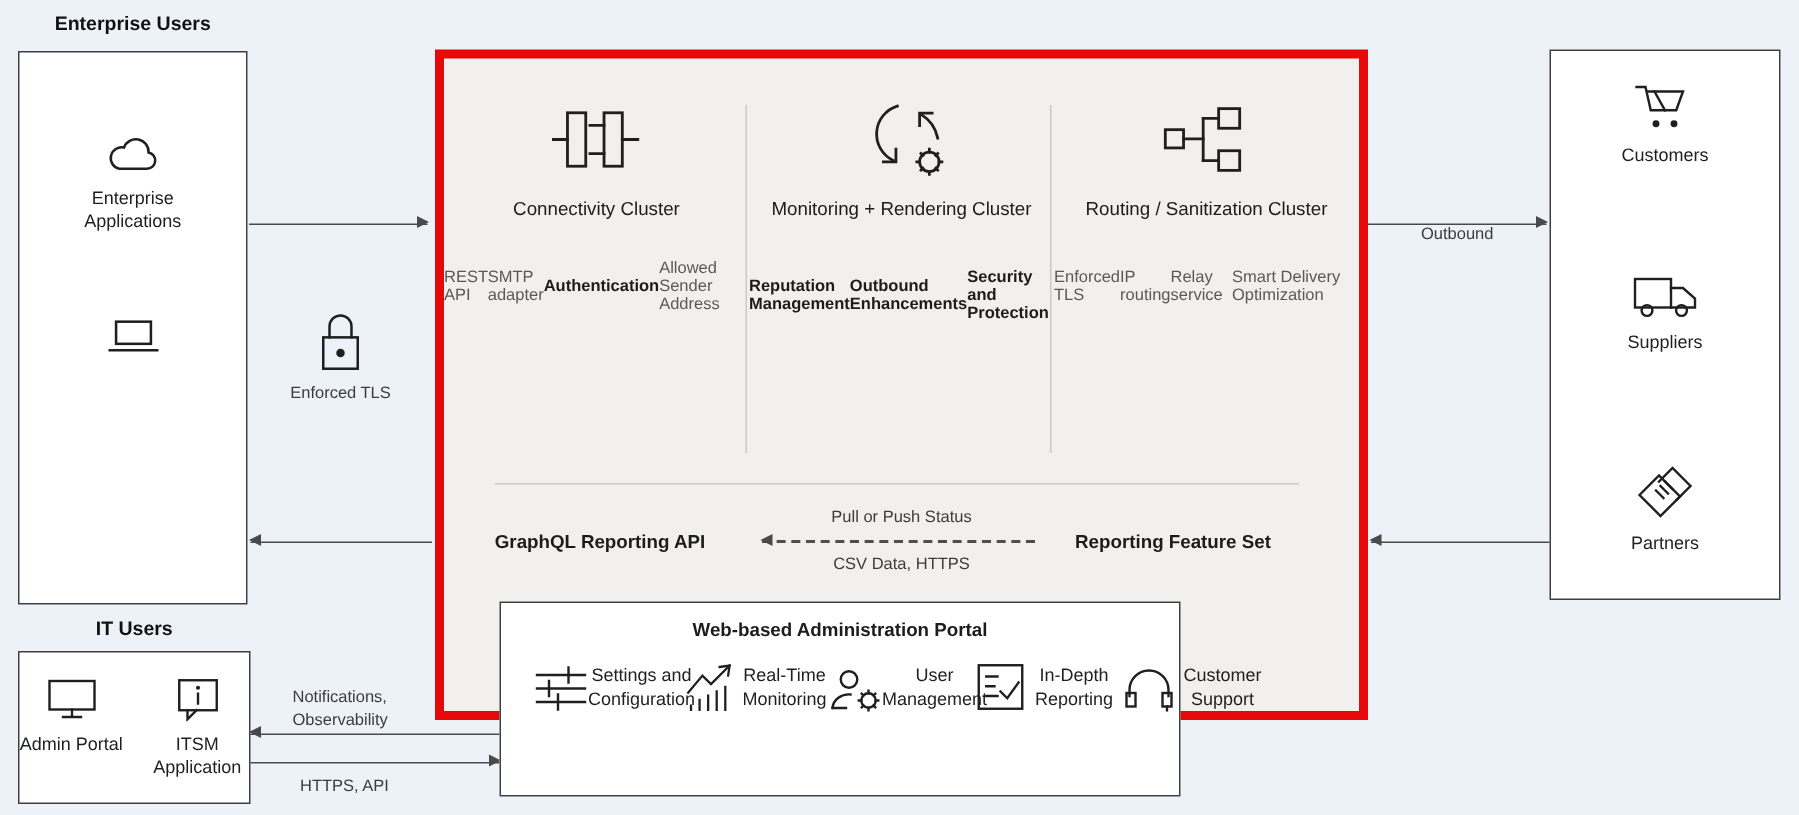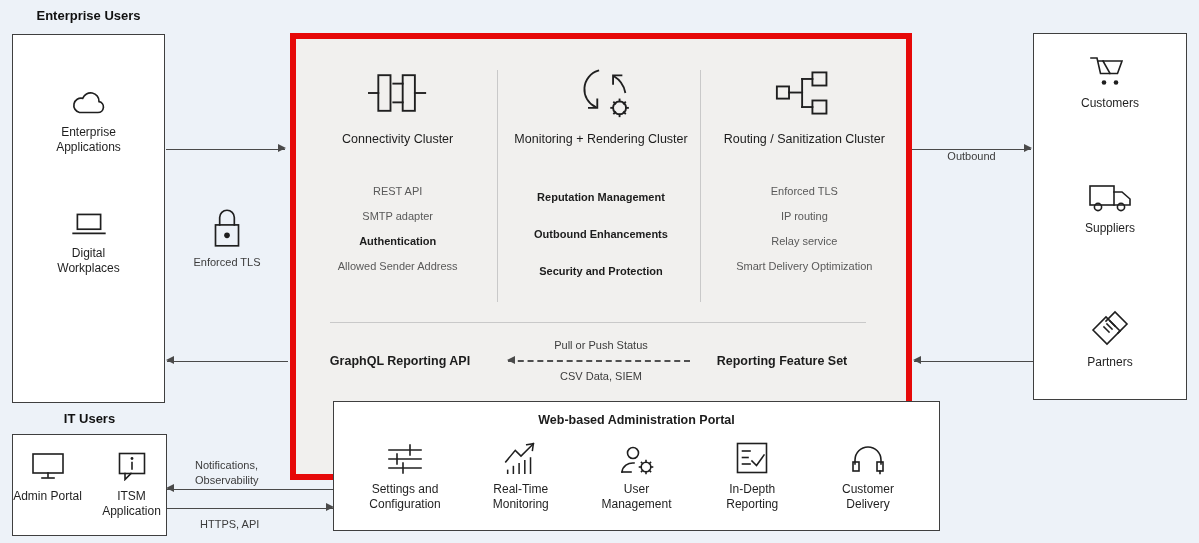--- a/index.html
+++ b/index.html
@@ -21,46 +21,46 @@
   .stack-item{display:flex;flex-direction:column;align-items:center;}
   .stack-item .item-label{margin-top:8px;width:96px;}
 
   
   .red-box{position:absolute;left:290px;top:33px;width:622px;height:447px;border:6px solid #e60909;background:#f1f0ee;box-sizing:border-box;}
 
   .clusters{position:absolute;left:296px;top:60px;width:610px;height:250px;display:flex;}
   .cluster{flex:1;display:flex;flex-direction:column;align-items:center;}
   .c-icon{height:66px;display:flex;align-items:center;justify-content:center;}
   .c-title{font-size:12.5px;font-weight:400;color:#1c1c1c;margin-top:6px;}
-  .c-items{margin-top:32px;display:flex;flex-direction:column;align-items:center;}
+  .c-items{margin-top:32px;display:flex;flex-direction:row;align-items:center;}
   .c-item{height:25px;display:flex;align-items:center;justify-content:center;font-size:11px;color:#595959;}
   .c-item.strong{font-weight:700;color:#1c1c1c;}
   .cluster.wide-gap .c-item{height:37px;}
   .vdivider{position:absolute;top:70px;width:1px;height:232px;background:#c9c9c9;}
   .hdivider{position:absolute;left:330px;top:322px;width:536px;height:1px;background:#c9c9c9;}
 
   
   .rep-label{position:absolute;font-size:12.5px;font-weight:700;color:#1c1c1c;text-align:center;}
   .rep-note{position:absolute;font-size:11px;color:#3c3c3c;text-align:center;}
 
   
   .h-arrow{position:absolute;height:0;border-top:1.7px solid #4a4a4a;}
   .h-arrow.right::after{content:"";position:absolute;right:-1px;top:-6px;width:0;height:0;
     border-top:4.5px solid transparent;border-bottom:4.5px solid transparent;border-left:8px solid #4a4a4a;}
   .h-arrow.left::before{content:"";position:absolute;left:-1px;top:-6px;width:0;height:0;
     border-top:4.5px solid transparent;border-bottom:4.5px solid transparent;border-right:8px solid #4a4a4a;}
   .h-arrow.dashed{border-top:2px dashed #4f4f4f;}
   .conn-label{position:absolute;font-size:11px;color:#3c3c3c;}
 
   
-  .admin-box{position:absolute;left:333px;top:401px;width:607px;height:130px;background:#fff;
+  .admin-box{position:absolute;left:333px;top:401px;width:454px;height:130px;background:#fff;
     border:1.5px solid #3f3f3f;box-sizing:border-box;z-index:3;}
   .admin-title{margin-top:11px;text-align:center;font-size:12.5px;font-weight:700;color:#1c1c1c;}
   .admin-items{display:flex;justify-content:space-between;padding:8px 22px 0 22px;}
-  .ap-item{width:98px;display:flex;flex-direction:column;align-items:center;}
+  .ap-item{width:98px;display:flex;flex-direction:row;align-items:center;}
   .ap-item .icon{height:40px;align-items:flex-end;}
   .ap-item .item-label{margin-top:7px;width:92px;}
 
   
   .it-box{position:absolute;left:12px;top:434px;width:155px;height:102px;background:#fff;
     border:1.5px solid #3f3f3f;box-sizing:border-box;display:flex;justify-content:center;gap:12px;padding-top:16px;}
   .it-item{display:flex;flex-direction:column;align-items:center;}
   .it-item .icon{height:30px;align-items:flex-end;}
   .it-item .item-label{margin-top:8px;width:72px;}
 </style>
@@ -80,21 +80,20 @@
       </span>
       <div class="item-label">Enterprise Applications</div>
     </div>
     <div class="stack-item">
       <span class="icon">
         <svg width="38" height="26" viewBox="0 0 36 24">
           <rect class="stroke" x="7" y="2" width="22" height="14"></rect>
           <line class="stroke" x1="3" y1="20" x2="33" y2="20"></line>
         </svg>
       </span>
-      <div class="item-label">Digital Workplaces</div>
     </div>
   </div>
 
   <div class="stack-item" style="position:absolute;left:187px;top:204px;width:80px;">
     <span class="icon">
       <svg width="38" height="46" viewBox="0 0 36 44">
         <path class="stroke" d="M 11,20 v -7 a 7,7 0 0 1 14,0 v 7"></path>
         <rect class="stroke" x="7" y="20" width="22" height="20"></rect>
         <circle class="fillpt" cx="18" cy="30" r="2.7"></circle>
       </svg>
@@ -176,21 +175,21 @@
         <div class="c-item">Smart Delivery Optimization</div>
       </div>
     </div>
   </div>
 
   <div class="hdivider"></div>
 
   <div class="rep-label" style="left:322px;top:354px;width:156px;">GraphQL Reporting API</div>
   <div class="rep-note" style="left:512px;top:339px;width:178px;">Pull or Push Status</div>
   <div class="h-arrow dashed left" style="left:508px;top:360px;width:182px;"></div>
-  <div class="rep-note" style="left:512px;top:370px;width:178px;">CSV Data, SIEM</div>
+  <div class="rep-note" style="left:512px;top:370px;width:178px;">CSV Data, HTTPS</div>
   <div class="rep-label" style="left:702px;top:354px;width:160px;">Reporting Feature Set</div>
 
   <div class="admin-box">
     <div class="admin-title">Web-based Administration Portal</div>
     <div class="admin-items">
       <div class="ap-item">
         <span class="icon">
           <svg width="36" height="32" viewBox="0 0 36 32">
             <line class="stroke" x1="2" y1="7" x2="34" y2="7"></line>
             <line class="stroke" x1="23" y1="2" x2="23" y2="12"></line>
@@ -253,21 +252,21 @@
       </div>
       <div class="ap-item">
         <span class="icon">
           <svg width="36" height="32" viewBox="0 0 36 32">
             <path class="stroke" d="M 5,21 v -4 a 13,13 0 0 1 26,0 v 4"></path>
             <rect class="stroke" x="3" y="19" width="6" height="9"></rect>
             <rect class="stroke" x="27" y="19" width="6" height="9"></rect>
             <line class="stroke" x1="30" y1="28" x2="30" y2="30.5"></line>
           </svg>
         </span>
-        <div class="item-label">Customer Delivery</div>
+        <div class="item-label">Customer Support</div>
       </div>
     </div>
   </div>
 
   <div class="group-title" style="left:12px;top:411px;width:155px;">IT Users</div>
   <div class="it-box">
     <div class="it-item">
       <span class="icon">
         <svg width="34" height="30" viewBox="0 0 34 28">
           <rect class="stroke" x="2" y="2" width="30" height="19"></rect>

